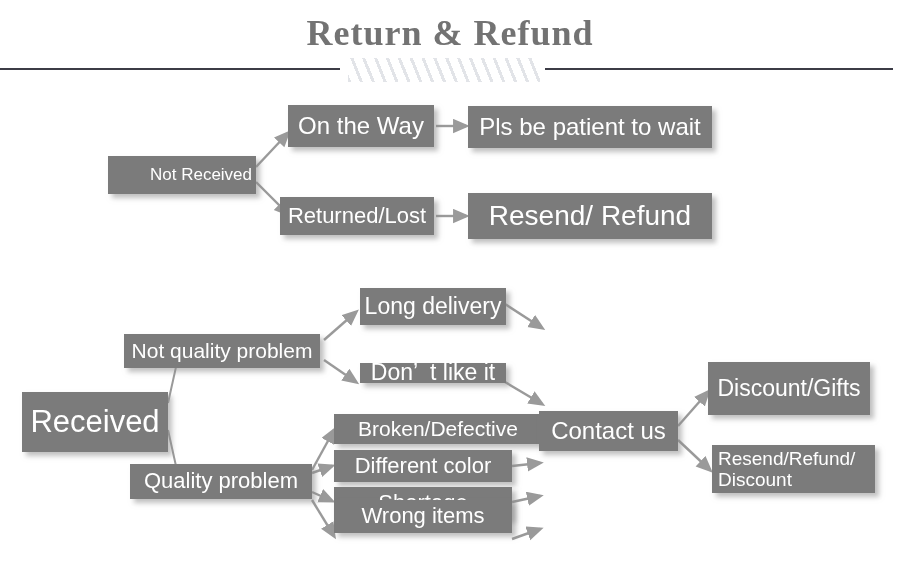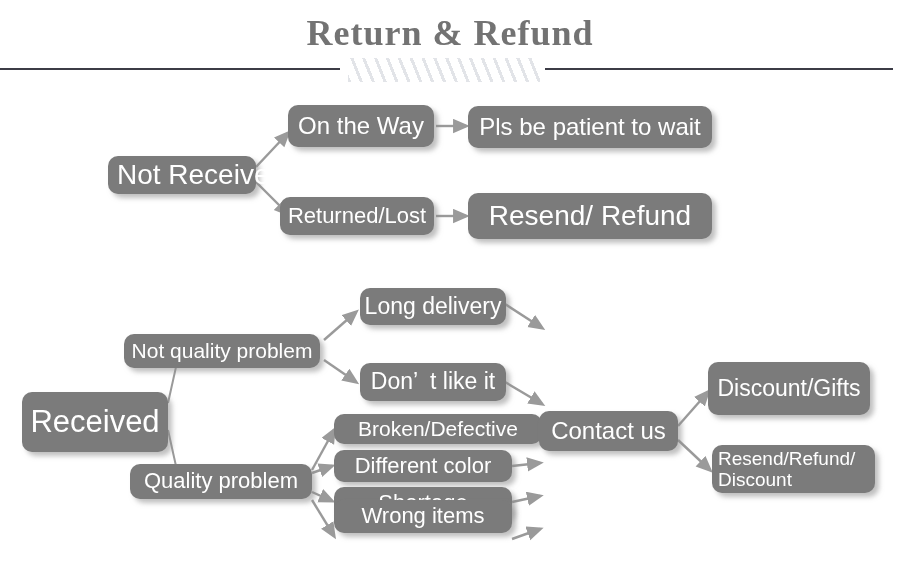--- a/index.html
+++ b/index.html
@@ -64,21 +64,20 @@
     background: #7b7b7b;
     color: #ffffff;
     display: flex;
     align-items: center;
     justify-content: center;
     text-align: center;
     line-height: 1.12;
     box-shadow: 4px 4px 5px rgba(140,140,140,0.55);
     padding: 0 6px;
     white-space: pre;
-    border-radius: 10px;
   }
   .node.left-align {
     justify-content: flex-start;
     text-align: left;
   }
 
   
   #wires {
     position: absolute;
     left: 0;
@@ -133,39 +132,39 @@
       <line x1="678" y1="426" x2="708" y2="392"></line>
       <line x1="678" y1="440" x2="710" y2="470"></line>
     </g>
     <g stroke="#9a9a9a" stroke-width="2" fill="none">
 
       <line x1="168" y1="403" x2="176" y2="367"></line>
       <line x1="168" y1="430" x2="176" y2="466"></line>
     </g>
   </svg>
 
-  <div class="node" style="left:108px; top:156px; width:148px; height:38px; font-size:28px;padding-left:44px;">Not Received</div>
+  <div class="node" style="left:108px; top:156px; width:148px; height:38px; font-size:17px;padding-left:44px;">Not Received</div>
 
   <div class="node" style="left:288px; top:105px; width:146px; height:42px; font-size:24px;">On the Way</div>
 
   <div class="node" style="left:280px; top:197px; width:154px; height:38px; font-size:22px;">Returned/Lost</div>
 
   <div class="node" style="left:468px; top:106px; width:244px; height:42px; font-size:24px;">Pls be patient to wait</div>
 
   <div class="node" style="left:468px; top:193px; width:244px; height:46px; font-size:28px;">Resend/ Refund</div>
 
   <div class="node" style="left:22px; top:392px; width:146px; height:60px; font-size:31px;">Received</div>
 
   <div class="node" style="left:124px; top:334px; width:196px; height:34px; font-size:21px;">Not quality problem</div>
 
   <div class="node" style="left:130px; top:464px; width:182px; height:35px; font-size:22px;">Quality problem</div>
 
   <div class="node" style="left:360px; top:288px; width:146px; height:37px; font-size:23px;">Long delivery</div>
 
-  <div class="node" style="left:360px; top:363px; width:146px; height:38px; font-size:23px;">Don’  t like it</div>
+  <div class="node" style="left:360px; top:363px; width:146px; height:20px; font-size:23px;">Don’  t like it</div>
 
   <div class="node" style="left:334px; top:414px; width:208px; height:30px; font-size:21px;">Broken/Defective</div>
 
   <div class="node" style="left:334px; top:450px; width:178px; height:32px; font-size:22px;">Different color</div>
 
   <div class="node" style="left:334px; top:487px; width:178px; height:32px; font-size:22px;">Shortage</div>
 
   <div class="node" style="left:334px; top:500px; width:178px; height:33px; font-size:22px;">Wrong items</div>
 
   <div class="node" style="left:539px; top:411px; width:139px; height:40px; font-size:24px;">Contact us</div>

